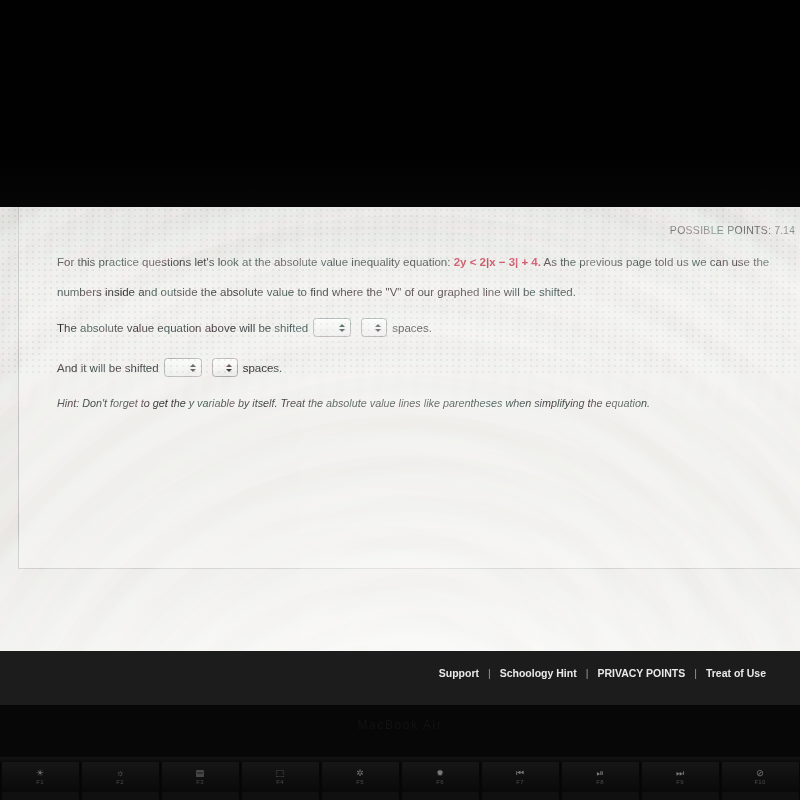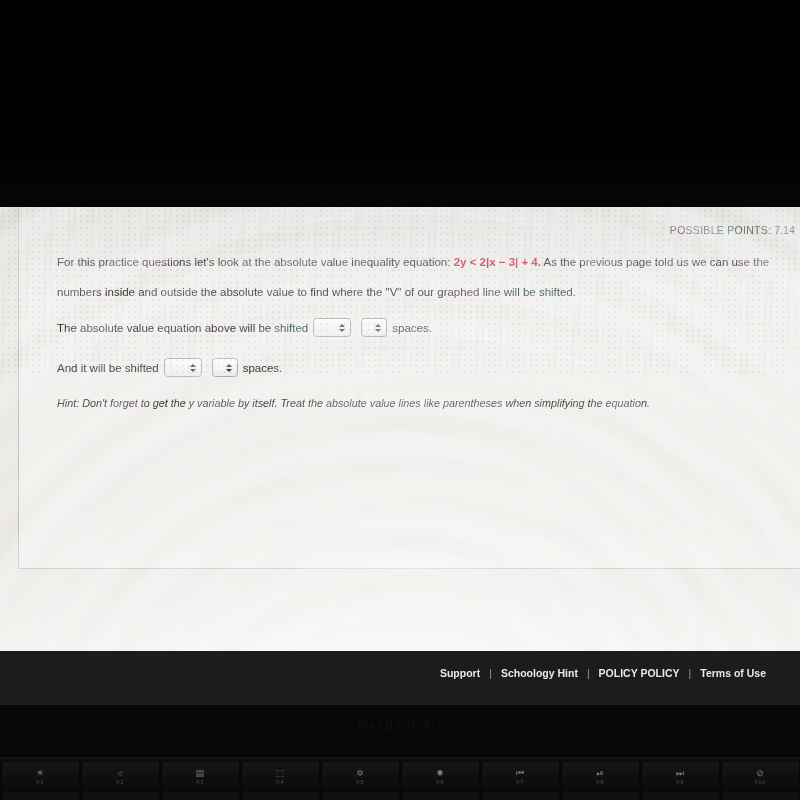--- a/index.html
+++ b/index.html
@@ -259,23 +259,23 @@
     <div class="moire-c"></div>
     <div class="moire-d"></div>
   </div>
 
   <div class="site-footer">
     <div class="footer-links" id="footer-links">
         <span>Support</span>
         <span class="sep">|</span>
         <span>Schoology Hint</span>
         <span class="sep">|</span>
-        <span>POLICY POLICY</span>
+        <span>PRIVACY POINTS</span>
         <span class="sep">|</span>
-        <span>Terms of Use</span>
+        <span>Treat of Use</span>
       </div>
   </div>
 
   <div class="bezel-bottom"></div>
   <div class="brand">MacBook Air</div>
   <div class="kb-edge"></div>
   <div class="keyrow" id="keyrow">
       <div class="key">
         <span class="glyph">☀</span>
         <span class="fn">F1</span>

